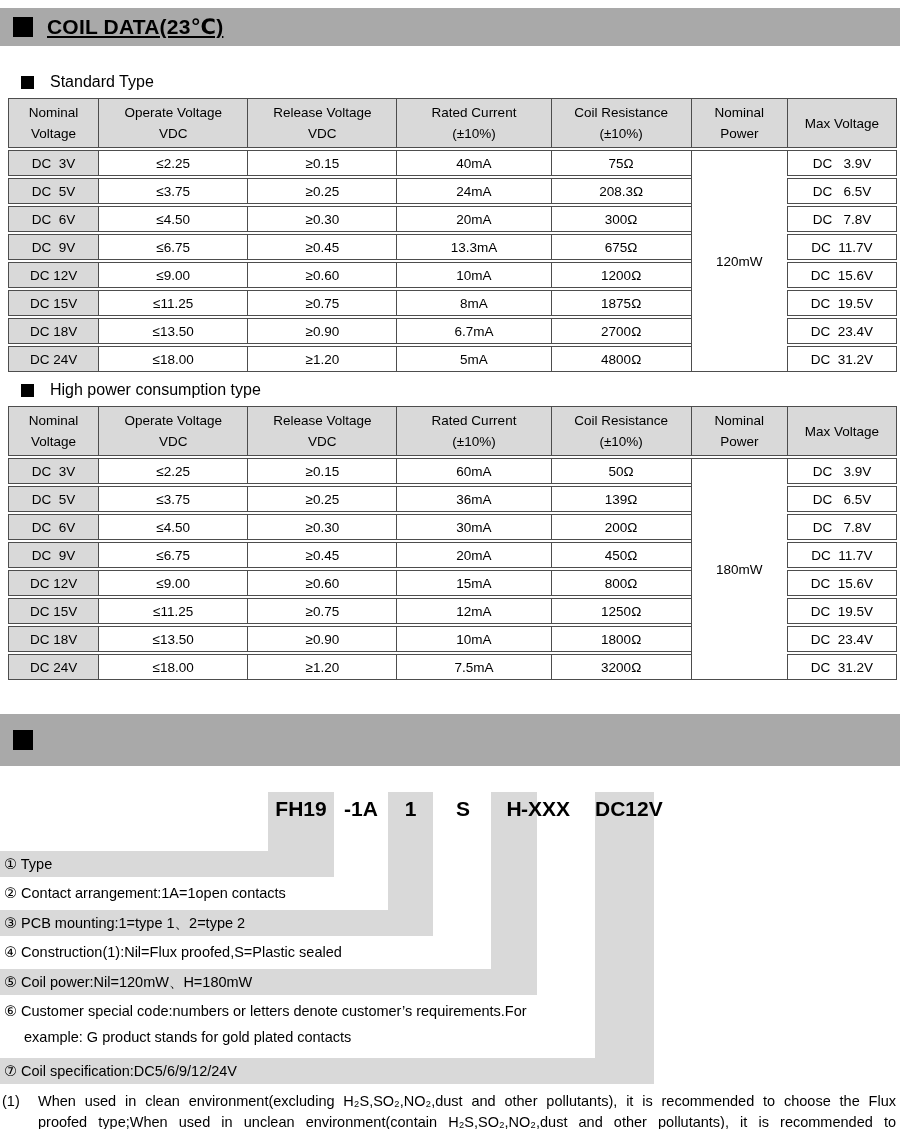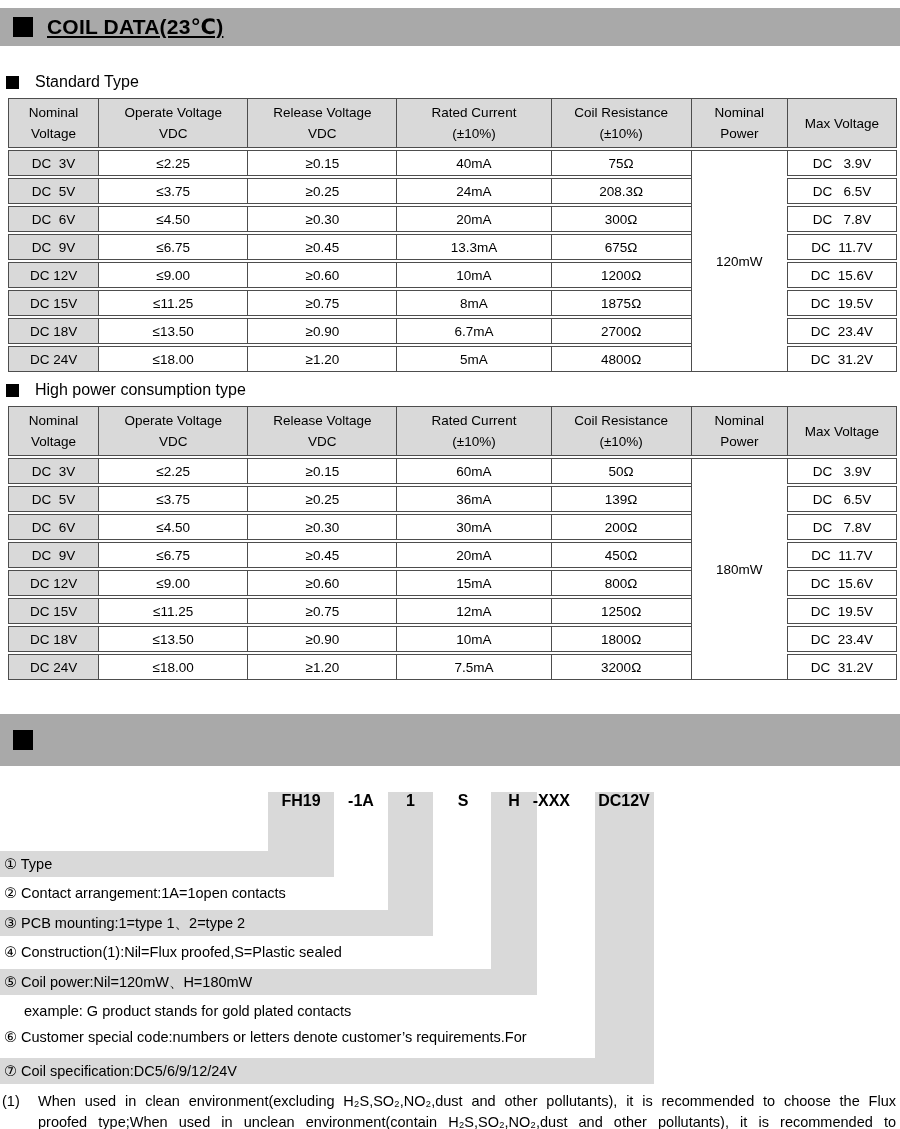--- a/index.html
+++ b/index.html
@@ -7,39 +7,39 @@
   .page{width:900px;height:1129px;position:relative;overflow:hidden;background:#fff;}
 
   
   .section-bar{background:#a9a9a9;display:flex;align-items:center;
     font-weight:bold;font-size:21px;letter-spacing:.2px;text-decoration:underline;}
   .section-bar .sq{width:20px;height:20px;background:#000;margin:0 14px 0 13px;flex:none;}
   .bar1{height:38px;margin-top:8px;}
   .bar2{height:52px;margin-top:32px;}
 
   
-  .sub-heading{display:flex;align-items:center;font-size:16px;margin:27px 0 5px 6px;}
+  .sub-heading{display:flex;align-items:center;font-size:16px;margin:27px 0 5px 21px;}
   .sub-heading .sq2{width:13px;height:13px;background:#000;margin-right:16px;flex:none;}
 
   
   table.coil{border-collapse:separate;border-spacing:0 2px;margin-left:8px;
     table-layout:fixed;width:889px;font-size:13.5px;}
   table.coil th,table.coil td{border-top:1px solid #4d4d4d;border-bottom:1px solid #4d4d4d;
     border-left:1px solid #4d4d4d;text-align:center;padding:0;white-space:pre;overflow:hidden;}
   table.coil th{background:#d9d9d9;font-weight:normal;padding:3px 0;}
   table.coil th div{line-height:21px;}
   table.coil td{background:#fff;height:24px;}
   table.coil td.c-volt{background:#d9d9d9;}
   table.coil td.c-power{background:#fff;}
   table.coil .last{border-right:1px solid #4d4d4d;}
 
   
   .ordering-diagram{position:relative;width:900px;height:292px;margin-top:26px;}
   .od-col{position:absolute;top:0;background:#d9d9d9;}
-  .od-code{position:absolute;top:0;height:26px;font-weight:bold;font-size:16px;
+  .od-code{position:absolute;top:0;height:26px;padding-top:5px;font-weight:bold;font-size:21px;
     text-align:center;}
   .od-bar{position:absolute;left:0;background:#d9d9d9;}
   .od-row{position:absolute;left:0;font-size:14.5px;padding-left:4px;box-sizing:border-box;}
   .od-row .ln{line-height:26px;white-space:pre;}
   .od-row .ln.cont{padding-left:20px;}
 
   
   .footnote{display:flex;margin:7px 4px 0 2px;font-size:14.5px;line-height:21px;}
   .fn-label{width:36px;flex:none;}
   .fn-text{flex:1;}
@@ -267,22 +267,22 @@
         <div class="ln">③ PCB mounting:1=type 1、2=type 2</div>
       </div>
       <div class="od-row" style="top: 147px; width: 700px;">
         <div class="ln">④ Construction(1):Nil=Flux proofed,S=Plastic sealed</div>
       </div>
       <div class="od-bar" style="top: 177px; height: 26px; width: 537px;"></div>
       <div class="od-row" style="top: 177px; width: 700px;">
         <div class="ln">⑤ Coil power:Nil=120mW、H=180mW</div>
       </div>
       <div class="od-row" style="top: 206px; width: 700px;">
+        <div class="ln">⑥ Customer special code:numbers or letters denote customer’s requirements.For</div>
         <div class="ln cont">example: G product stands for gold plated contacts</div>
-        <div class="ln">⑥ Customer special code:numbers or letters denote customer’s requirements.For</div>
       </div>
       <div class="od-bar" style="top: 266px; height: 26px; width: 654px;"></div>
       <div class="od-row" style="top: 266px; width: 700px;">
         <div class="ln">⑦ Coil specification:DC5/6/9/12/24V</div>
       </div>
       <div class="od-code" style="left: 268px; width: 66px;">FH19</div>
       <div class="od-code" style="left: 337px; width: 48px;">-1A</div>
       <div class="od-code" style="left: 388px; width: 45px;">1</div>
       <div class="od-code" style="left: 440px; width: 46px;">S</div>
       <div class="od-code" style="left: 491px; width: 46px;">H</div>

